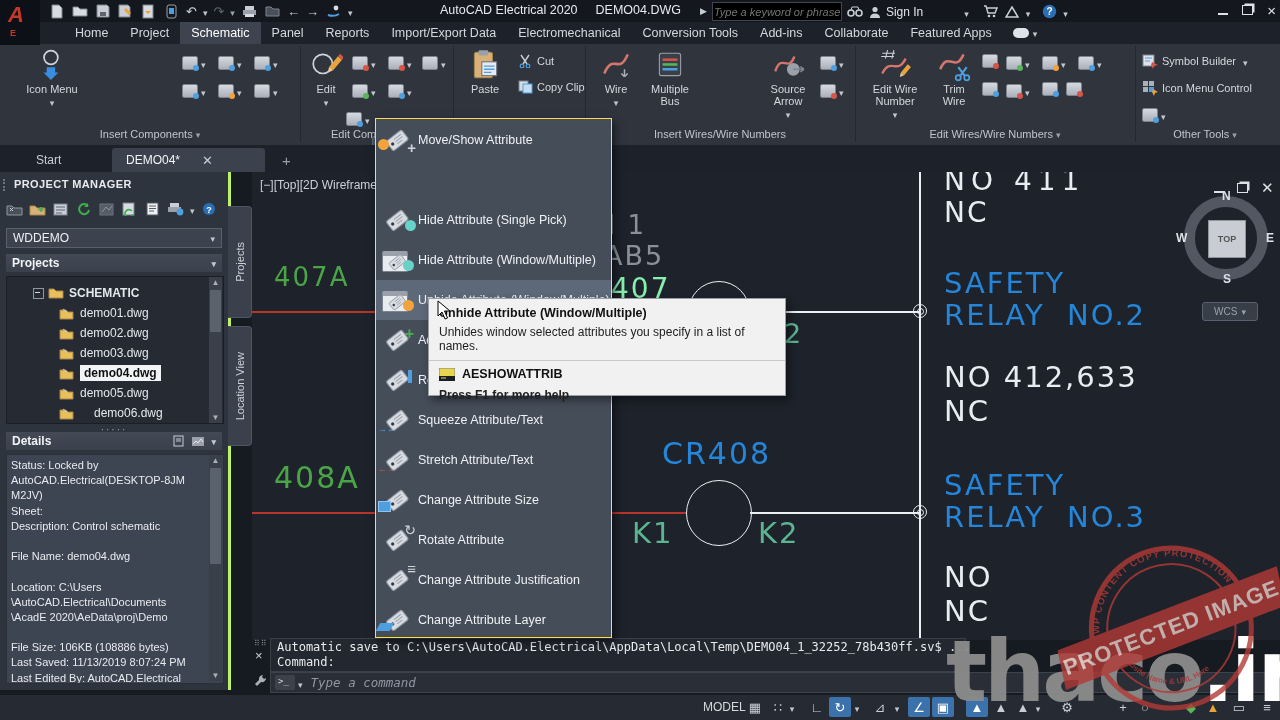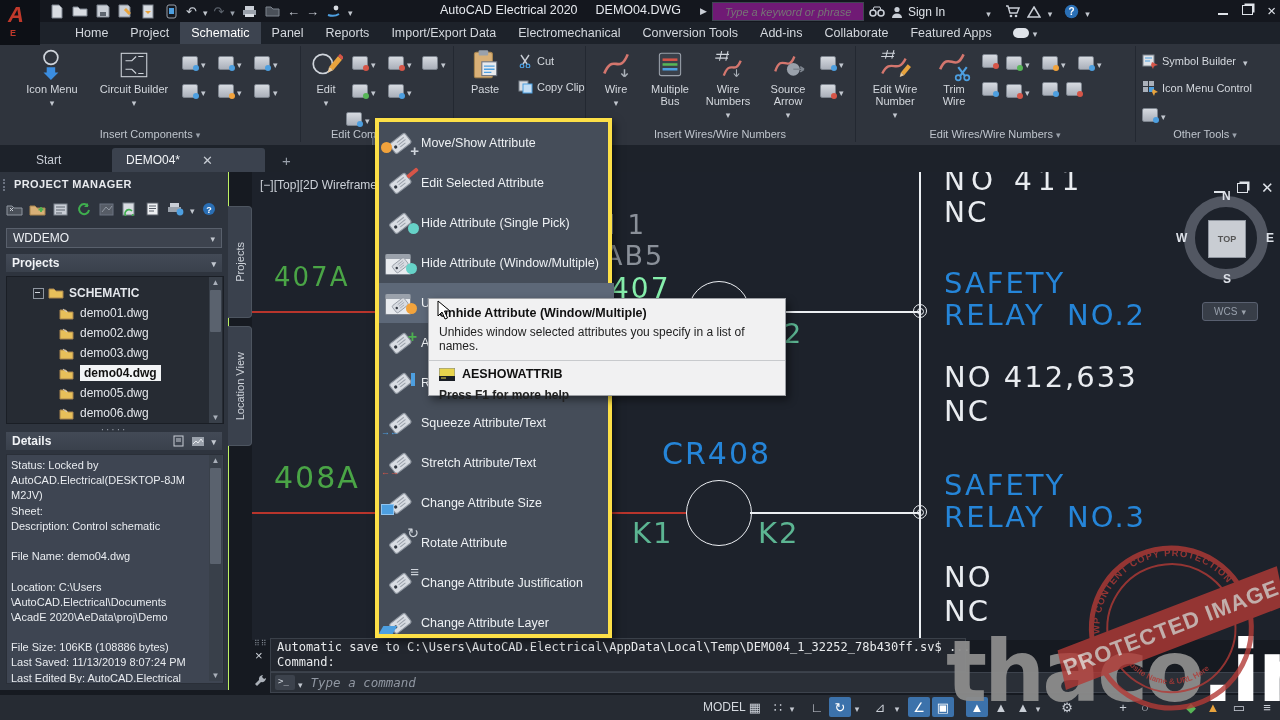--- a/index.html
+++ b/index.html
@@ -12,22 +12,22 @@
   .titlebar{position:absolute;left:0;top:0;width:1280px;height:22px;background:#14171e}
   .applogo{position:absolute;left:0;top:0;width:40px;height:45px;background:#0d1016;z-index:5}
   .applogo::after{content:"A";position:absolute;left:8px;top:2px;font-size:22px;font-weight:bold;color:#c0392b;font-style:italic}
   .applogo::before{content:"E";position:absolute;left:10px;top:28px;font-size:9px;color:#c0392b;font-weight:bold}
   .qat{position:absolute;left:48px;top:1px;display:flex;align-items:center;gap:6px;height:20px}
   .qicon{width:17px;height:16px;display:inline-flex;align-items:center;justify-content:center}
   .qglyph{color:#c9ced6;font-size:13px;line-height:1}
   .qglyph.dis{color:#5d646e}
   .title-center{position:absolute;left:440px;top:3px;font-size:12.5px;color:#e6e9ee;display:flex;gap:18px}
   .searchwrap{position:absolute;left:700px;top:2px;display:flex;align-items:center;gap:5px}
-  .searchwrap input{width:126px;height:15px;background:#701a75;border:1px solid #3f4651;color:#aab0ba;
-      font-style:italic;font-size:11px;padding:1px 12px;font-family:"Liberation Sans",sans-serif}
+  .searchwrap input{width:126px;height:15px;background:#000000;border:1px solid #3f4651;color:#aab0ba;
+      font-style:italic;font-size:11px;padding:1px 1px;font-family:"Liberation Sans",sans-serif}
   .signin{display:flex;align-items:center;gap:5px;color:#dfe3e9;font-size:12px}
   .winbtns{position:absolute;right:4px;top:0;display:flex;gap:14px;align-items:center;height:20px}
   .wmin{width:10px;height:8px;border-bottom:2px solid #dfe3e9}
   .wres{width:9px;height:8px;border:1px solid #dfe3e9;box-shadow:2px -2px 0 -0.5px #dfe3e9}
   .wclose{color:#dfe3e9;font-size:15px;line-height:1}
 
   
   .menurow{position:absolute;left:0;top:22px;width:1280px;height:22px;background:#1d222a;display:flex;align-items:stretch;padding-left:64px;box-sizing:border-box}
   .mtab{display:flex;align-items:center;padding:0 11px;font-size:12.5px;color:#d4d8de;cursor:default}
   .mtab.active{background:#3d4450;color:#fff}
@@ -50,21 +50,21 @@
   .minilab{font-size:11px;color:#d4d8de;margin-left:0}
 
   
   .doctabs{position:absolute;left:0;top:145px;width:1280px;height:27px;background:#1d222a}
   .dtab{position:absolute;top:3px;height:24px;display:flex;align-items:center;font-size:12px;color:#c8cdd5;padding:0 14px}
   .dtab.active{background:#3b424e;color:#f2f4f7;border-radius:3px 3px 0 0}
   .dtab .x{margin-left:22px;color:#c8cdd5;font-size:13px}
   .plus{color:#9aa1ab;font-size:15px}
 
   
-  .pm{position:absolute;left:0;top:172px;width:228px;height:518px;background:#2e343e;border-right:1px solid #bef264}
+  .pm{position:absolute;left:0;top:172px;width:228px;height:518px;background:#2e343e;border-right:3px solid #bef264}
   .pmtitle{position:absolute;left:14px;top:6px;font-size:11px;font-weight:bold;color:#e8eaee;letter-spacing:.4px}
   .pmgrip{position:absolute;left:3px;top:7px;width:6px;height:12px;border-left:2px dotted #6b7280}
   .pmtools{position:absolute;left:6px;top:28px;display:flex;gap:6px;align-items:center}
   .pti{width:17px;height:16px;display:inline-flex;align-items:center;justify-content:center}
   .select{position:absolute;left:6px;top:56px;width:216px;height:20px;background:#3d434e;border:1px solid #59606c;
       color:#eceff3;font-size:12px;display:flex;align-items:center;padding:0 6px;box-sizing:border-box;justify-content:space-between}
   .secthead{position:absolute;left:6px;width:216px;height:18px;background:linear-gradient(#434a56,#3a414c);
       color:#f0f2f5;font-size:12px;font-weight:bold;display:flex;align-items:center;padding:0 6px;box-sizing:border-box;justify-content:space-between}
   .treebox{position:absolute;left:6px;top:104px;width:216px;height:146px;background:#262b33;border:1px solid #1a1e25;overflow:hidden}
   .trow{position:absolute;left:0;height:20px;display:flex;align-items:center;font-size:12px;color:#e4e7ec;white-space:nowrap}
@@ -97,21 +97,21 @@
   .vcube{position:absolute;width:92px;height:92px}
   .vring{position:absolute;inset:4px;border-radius:50%;border:11px solid rgba(125,132,144,.55)}
   .vlet{position:absolute;font-size:12px;font-weight:bold;color:#dde1e8}
   .vtop{position:absolute;left:28px;top:28px;width:36px;height:36px;background:#c9cdd3;border:1px solid #8f959e;
       display:flex;align-items:center;justify-content:center;font-size:9px;color:#555;font-weight:bold}
   .wcs{position:absolute;width:54px;height:17px;background:#383e48;border:1px solid #596070;border-radius:3px;
       display:flex;align-items:center;justify-content:center;gap:4px;font-size:10px;color:#98a0ac}
   .cwin{position:absolute;display:flex;gap:13px;align-items:center}
 
   
-  .attrmenu{position:absolute;left:375px;top:118px;width:237px;height:520px;background:#454d59;border:4px solid #fde047;
+  .attrmenu{position:absolute;left:375px;top:118px;width:237px;height:520px;background:#454d59;border:1px solid #fde047;
       box-shadow:3px 4px 8px rgba(0,0,0,.5);z-index:20;box-sizing:border-box}
   .mi{position:absolute;left:0;width:235px;height:40px;display:flex;align-items:center}
   .mi.hl{background:#5d6878}
   .mic{width:42px;display:flex;justify-content:center;position:relative;flex:none}
   .tagsvg{width:24px;height:24px}
   .tagsvg.small{width:18px;height:18px;position:relative;z-index:1}
   .mlabel{font-size:12.5px;color:#eef1f4;white-space:nowrap}
   .bulb{position:absolute;width:11px;height:11px;border-radius:50%;z-index:2}
   .bulb.or{background:#f2a33c}.bulb.tl{background:#66d2c8}
   .winic{position:absolute;left:6px;top:2px;width:26px;height:21px;background:#e8ebef;border:1px solid #7d848e;
@@ -321,28 +321,20 @@
   <div class="gsep" style="left:1135px"></div>
 
   <div class="rbtn" style="left:16px;top:4px;width:72px">
     <svg class="bigic" viewBox="0 0 32 32">
         <circle cx="15" cy="9" r="6.5" fill="none" stroke="#cfd4db" stroke-width="1.6"></circle>
         <path d="M11 18h8v5h3l-7 7-7-7h3z" fill="#3b8de0"></path>
       </svg>
     <span class="rlab">Icon Menu</span>
       <span class="caret"></span>
   </div>
-  <div class="rbtn" style="left:96px;top:4px;width:76px">
-    <svg class="bigic" viewBox="0 0 32 32">
-        <rect x="4" y="5" width="24" height="22" fill="none" stroke="#cfd4db"></rect>
-        <path d="M8 12h6l4-4M20 8h5M8 20h6l4 4M20 24h5" stroke="#cfd4db" fill="none"></path>
-      </svg>
-    <span class="rlab">Circuit Builder</span>
-      <span class="caret"></span>
-  </div>
   <div class="mrow" style="left:182px;top:10px">
       <span class="mch b"></span>
       <span class="caret"></span>
     </div>
   <div class="mrow" style="left:218px;top:10px">
       <span class="mch b"></span>
       <span class="caret"></span>
     </div>
   <div class="mrow" style="left:254px;top:10px">
       <span class="mch b"></span>
@@ -441,29 +433,20 @@
       <span class="caret"></span>
   </div>
   <div class="rbtn" style="left:644px;top:4px;width:52px">
     <svg class="bigic" viewBox="0 0 32 32">
         <rect x="6" y="5" width="20" height="21" rx="2" fill="#3a404a" stroke="#9aa1ab"></rect>
         <path d="M9 11h14" stroke="#d65548" stroke-width="2.4"></path>
         <path d="M9 15.5h14" stroke="#57b657" stroke-width="2.4"></path>
         <path d="M9 20h14" stroke="#4d9fe0" stroke-width="2.4"></path>
       </svg>
     <span class="rlab">Multiple Bus</span>
-  </div>
-  <div class="rbtn" style="left:700px;top:4px;width:56px">
-    <svg class="bigic" viewBox="0 0 32 32">
-        <path d="M10 3l-2 9M16 3l-2 9M5 6h12M4 9.5h12" stroke="#cfd4db" fill="none"></path>
-        <path d="M12 26c6-16 10 0 16-14" fill="none" stroke="#d4766e" stroke-width="2.2"></path>
-        <path d="M24 20v7m0 0l-2.5-3m2.5 3l2.5-3" stroke="#aab0b8" fill="none"></path>
-      </svg>
-    <span class="rlab">Wire Numbers</span>
-      <span class="caret"></span>
   </div>
   <div class="rbtn" style="left:762px;top:4px;width:52px">
     <svg class="bigic" viewBox="0 0 32 32">
         <path d="M4 22C10 4 16 24 22 8" fill="none" stroke="#d4766e" stroke-width="2.2"></path>
         <circle cx="21" cy="20" r="6" fill="#9aa1ab"></circle>
         <path d="M21 20h10m0 0l-3.5-2.5M31 20l-3.5 2.5" stroke="#7d848e" stroke-width="1.6" fill="none"></path>
       </svg>
     <span class="rlab">Source Arrow</span>
       <span class="caret"></span>
   </div>
@@ -727,21 +710,21 @@
           <path d="M1 3h6l2 2h5v7H1z" fill="#e8c05a" stroke="#a8854f"></path>
           <path d="M4 2l4 3" stroke="#c9ced6"></path>
         </svg>
       <span style="margin-left:6px">demo05.dwg</span>
     </div>
     <div class="trow" style="top:126px;left:52px">
       <svg width="15" height="13">
           <path d="M1 3h6l2 2h5v7H1z" fill="#e8c05a" stroke="#a8854f"></path>
           <path d="M4 2l4 3" stroke="#c9ced6"></path>
         </svg>
-      <span style="margin-left:6px">demo06.dwg</span>
+      <span style="margin-left:20px">demo06.dwg</span>
     </div>
     <div class="vsb" style="top:0;height:146px">
       <div class="ar" style="top:0">▲</div>
       <div class="thumb" style="top:13px;height:42px"></div>
       <div class="ar" style="bottom:0">▼</div>
     </div>
   </div>
   <div class="splitdots" style="top:252px"></div>
   <div class="secthead" style="top:260px">
     <span>Details</span>
@@ -794,29 +777,20 @@
   <div class="mi" style="top:1px">
     <span class="mic">
         <svg class="tagsvg" viewBox="0 0 22 22">
           <use href="#tagsym"></use>
         </svg>
         <span class="bulb or" style="left:2px;bottom:2px"></span>
         <span class="accmv"></span>
       </span>
     <span class="mlabel">Move/Show Attribute</span>
   </div>
-  <div class="mi" style="top:41px">
-    <span class="mic">
-        <svg class="tagsvg" viewBox="0 0 22 22">
-          <use href="#tagsym"></use>
-        </svg>
-        <span class="accpcl"></span>
-      </span>
-    <span class="mlabel">Edit Selected Attribute</span>
-  </div>
   <div class="mi" style="top:121px">
     <span class="mic">
         <span class="winic"></span>
         <svg class="tagsvg small" style="margin-top:4px" viewBox="0 0 22 22">
           <use href="#tagsym"></use>
         </svg>
         <span class="bulb tl" style="right:4px;bottom:0"></span>
       </span>
     <span class="mlabel">Hide Attribute (Window/Multiple)</span>
   </div>

